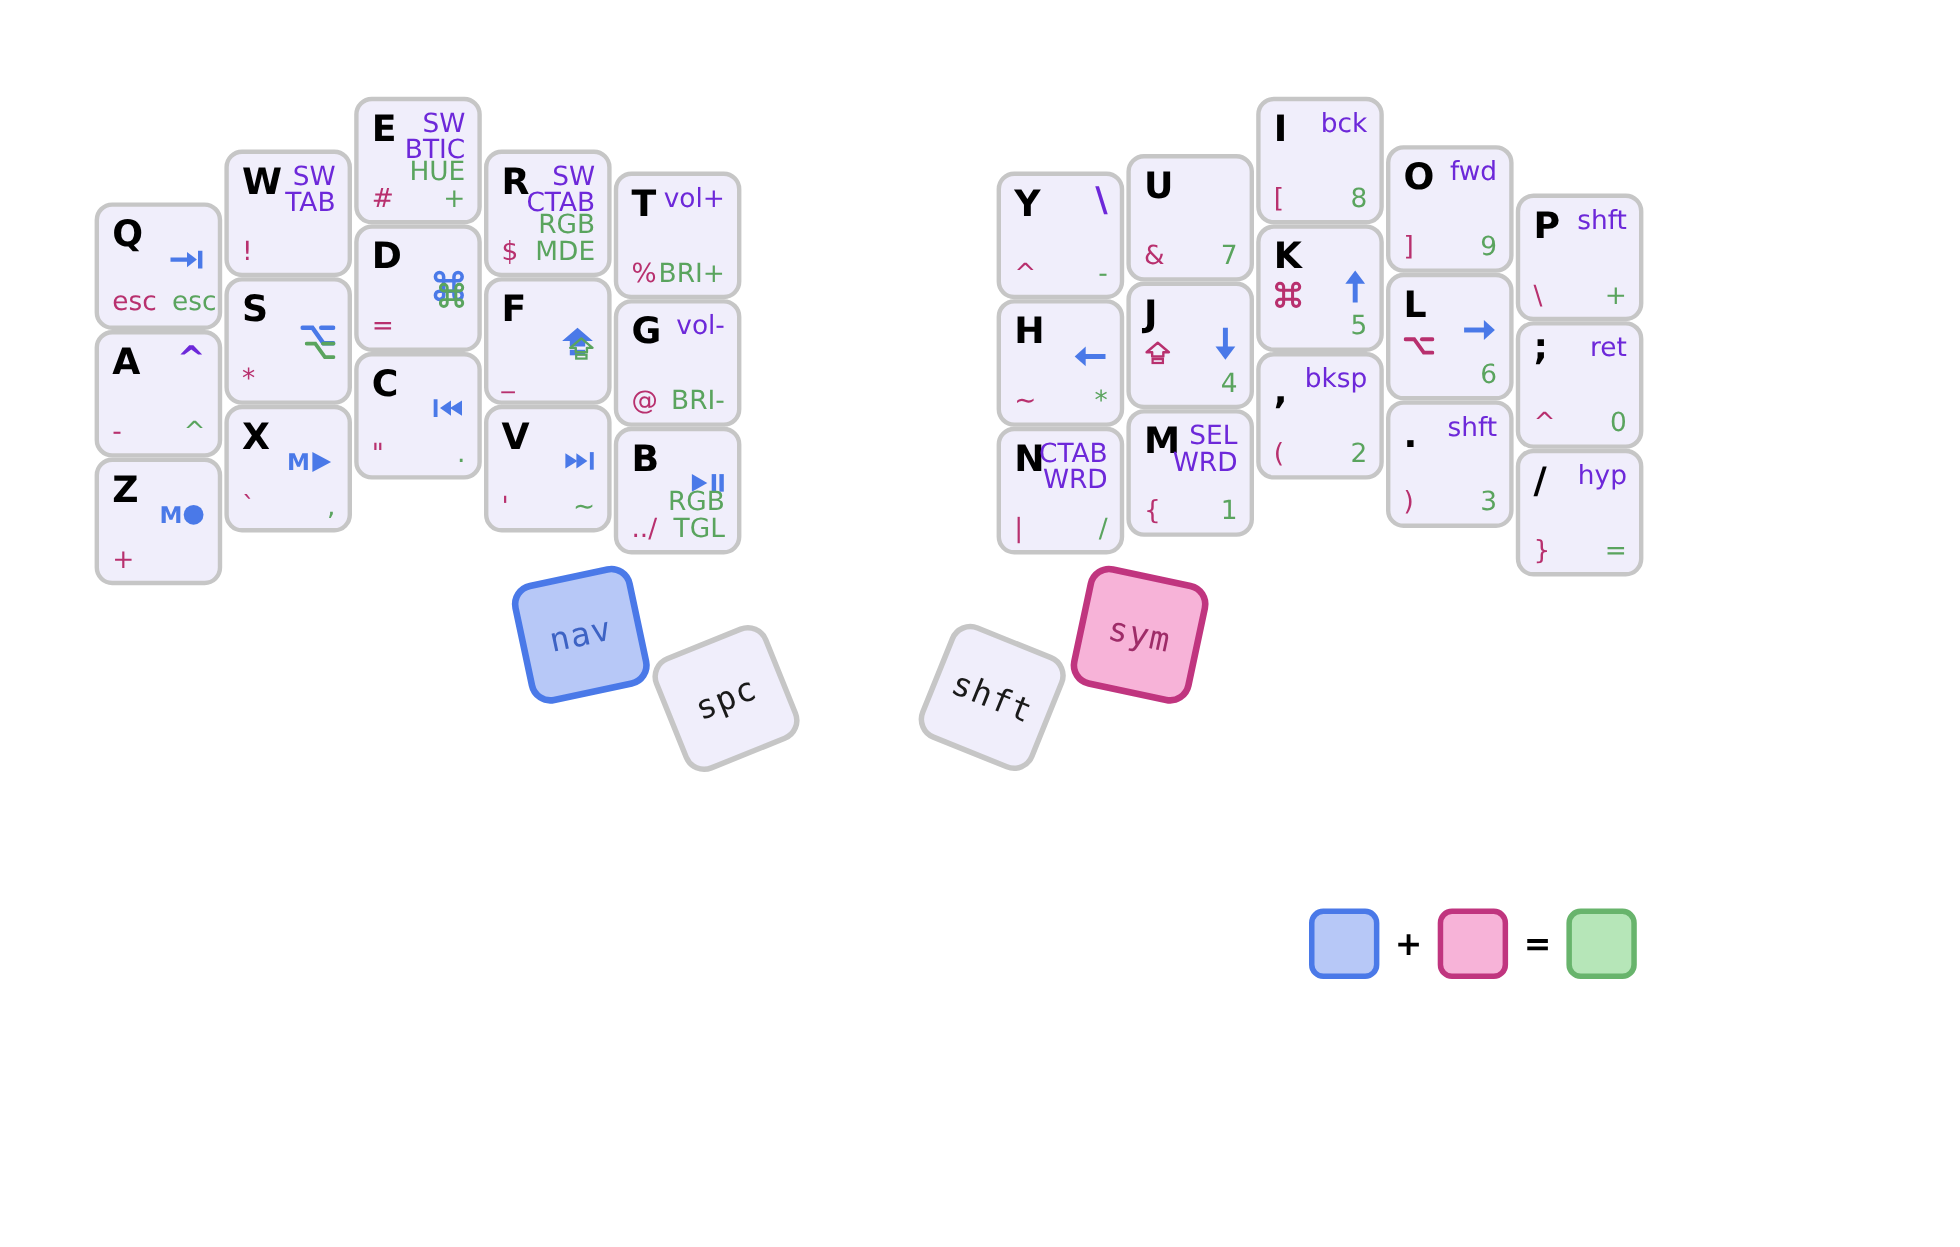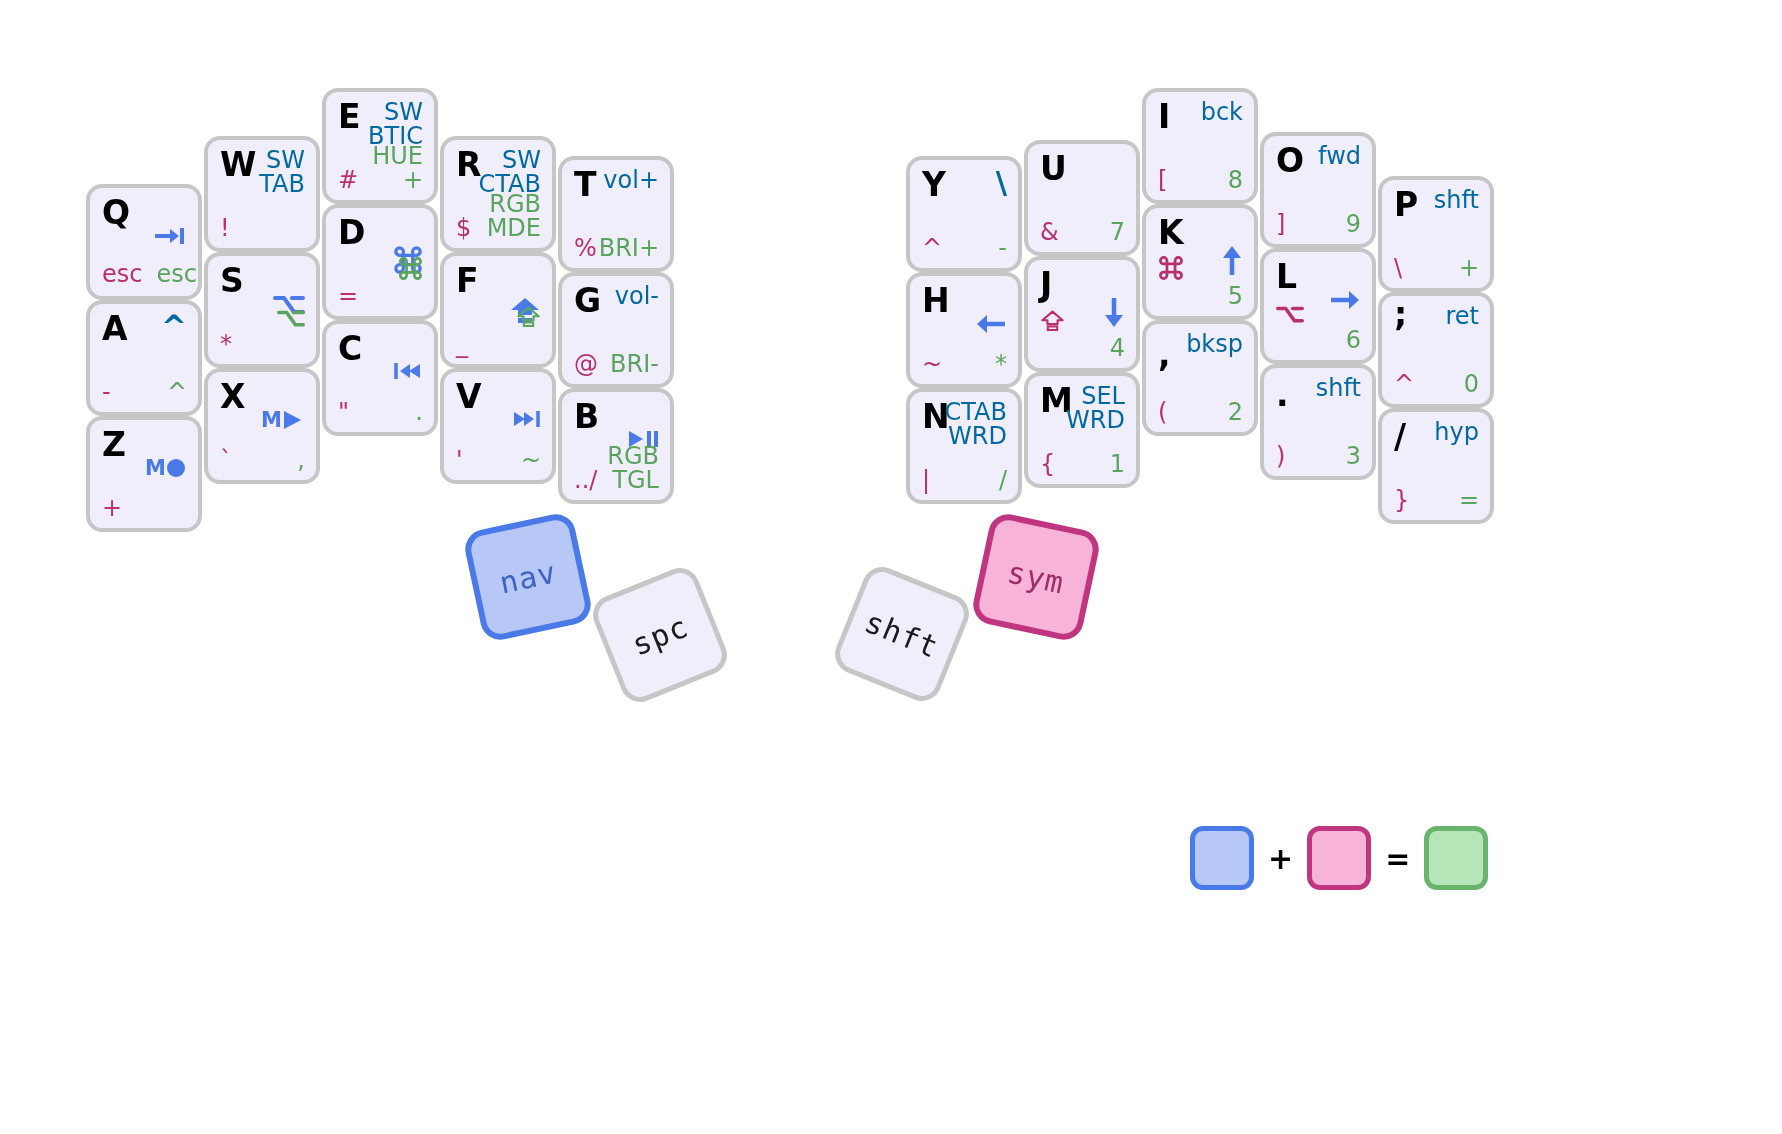--- a/index.html
+++ b/index.html
@@ -46,21 +46,21 @@
   
   .tl.letter {
     font-family: "DejaVu Sans", sans-serif;
     font-weight: bold;
     font-size: 33px;
     color: #000000;
     letter-spacing: -0.5px;
   }
   
   .tr.nav {
-    color: #0369a1;
+    color: #6d28d9;
     font-size: 24px;
     font-weight: normal;
   }
   .tr.nav.glyph { font-size: 31px; font-weight: bold; line-height: 0.95; }
   .tr.nav.small { font-size: 24px; line-height: 1.0; }
 
   
   .bl.sym {
     color: #b8306e;
     font-size: 24px;

